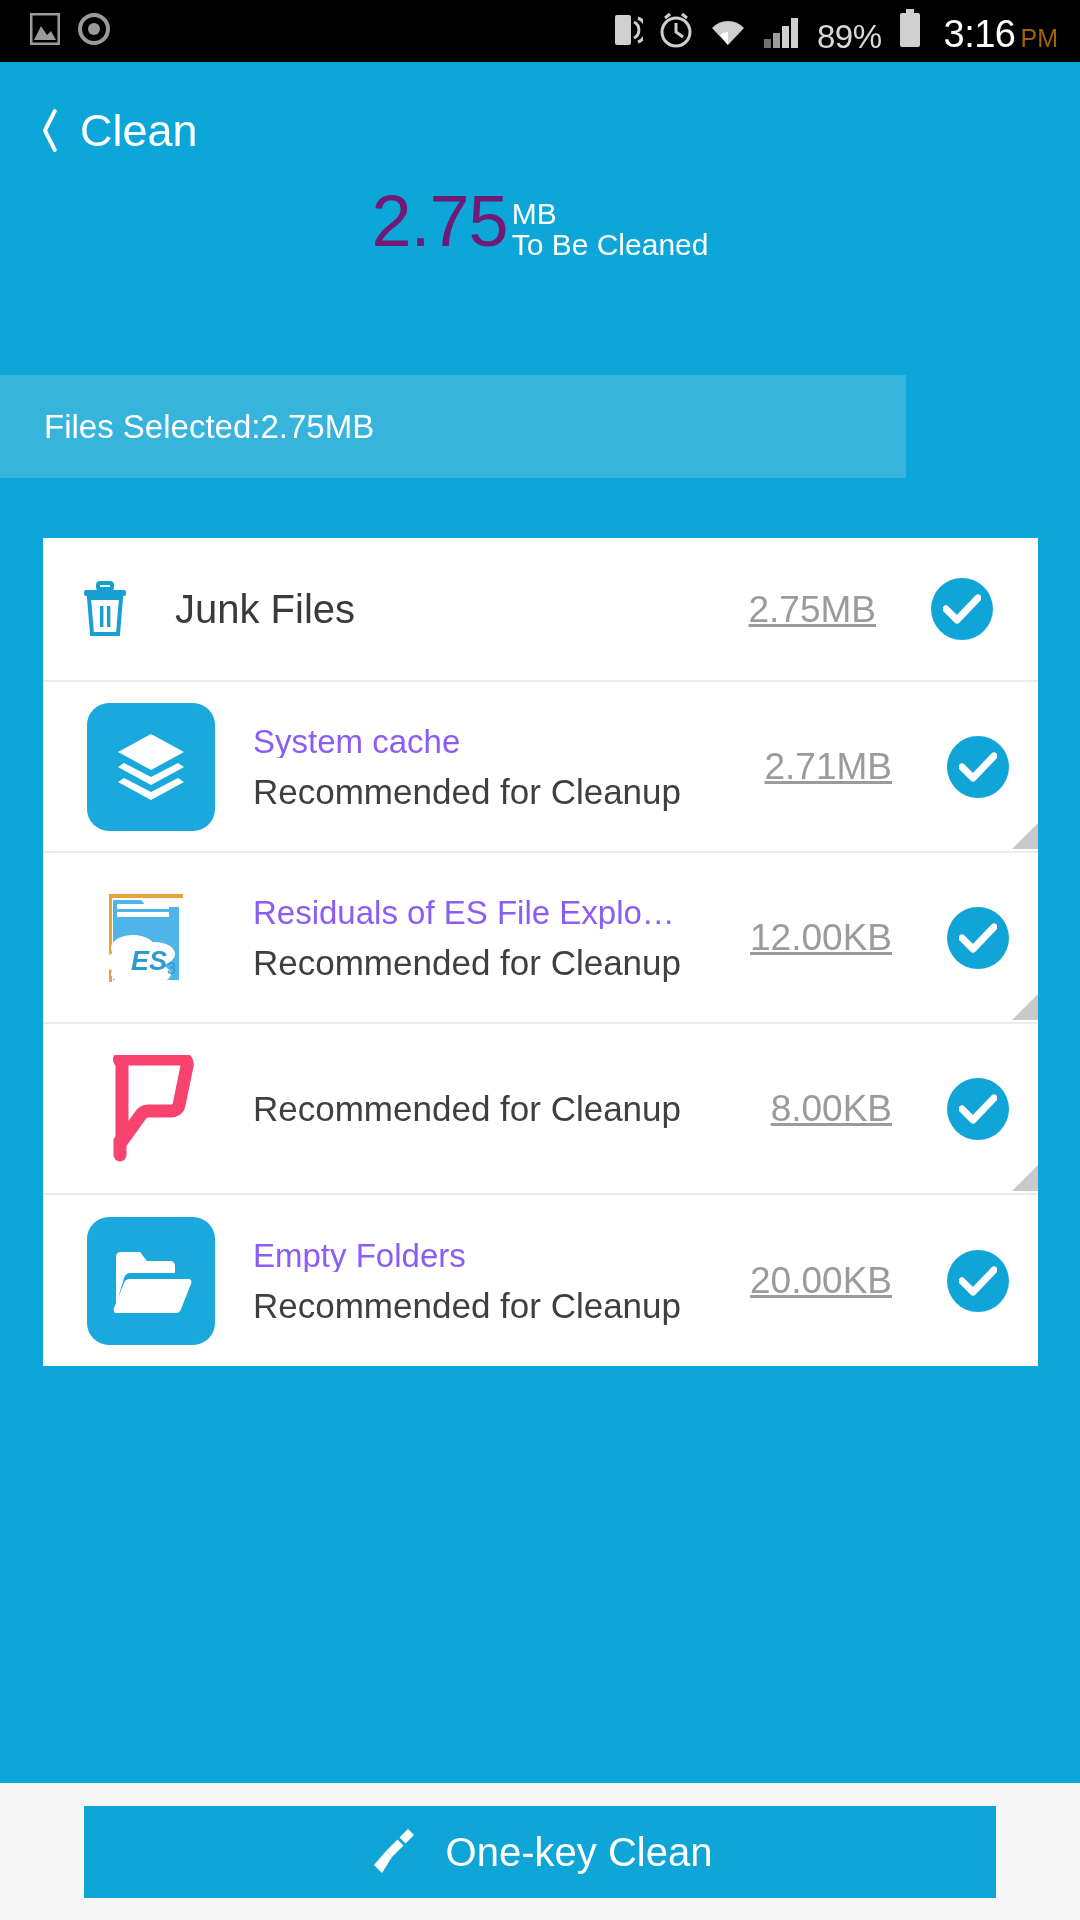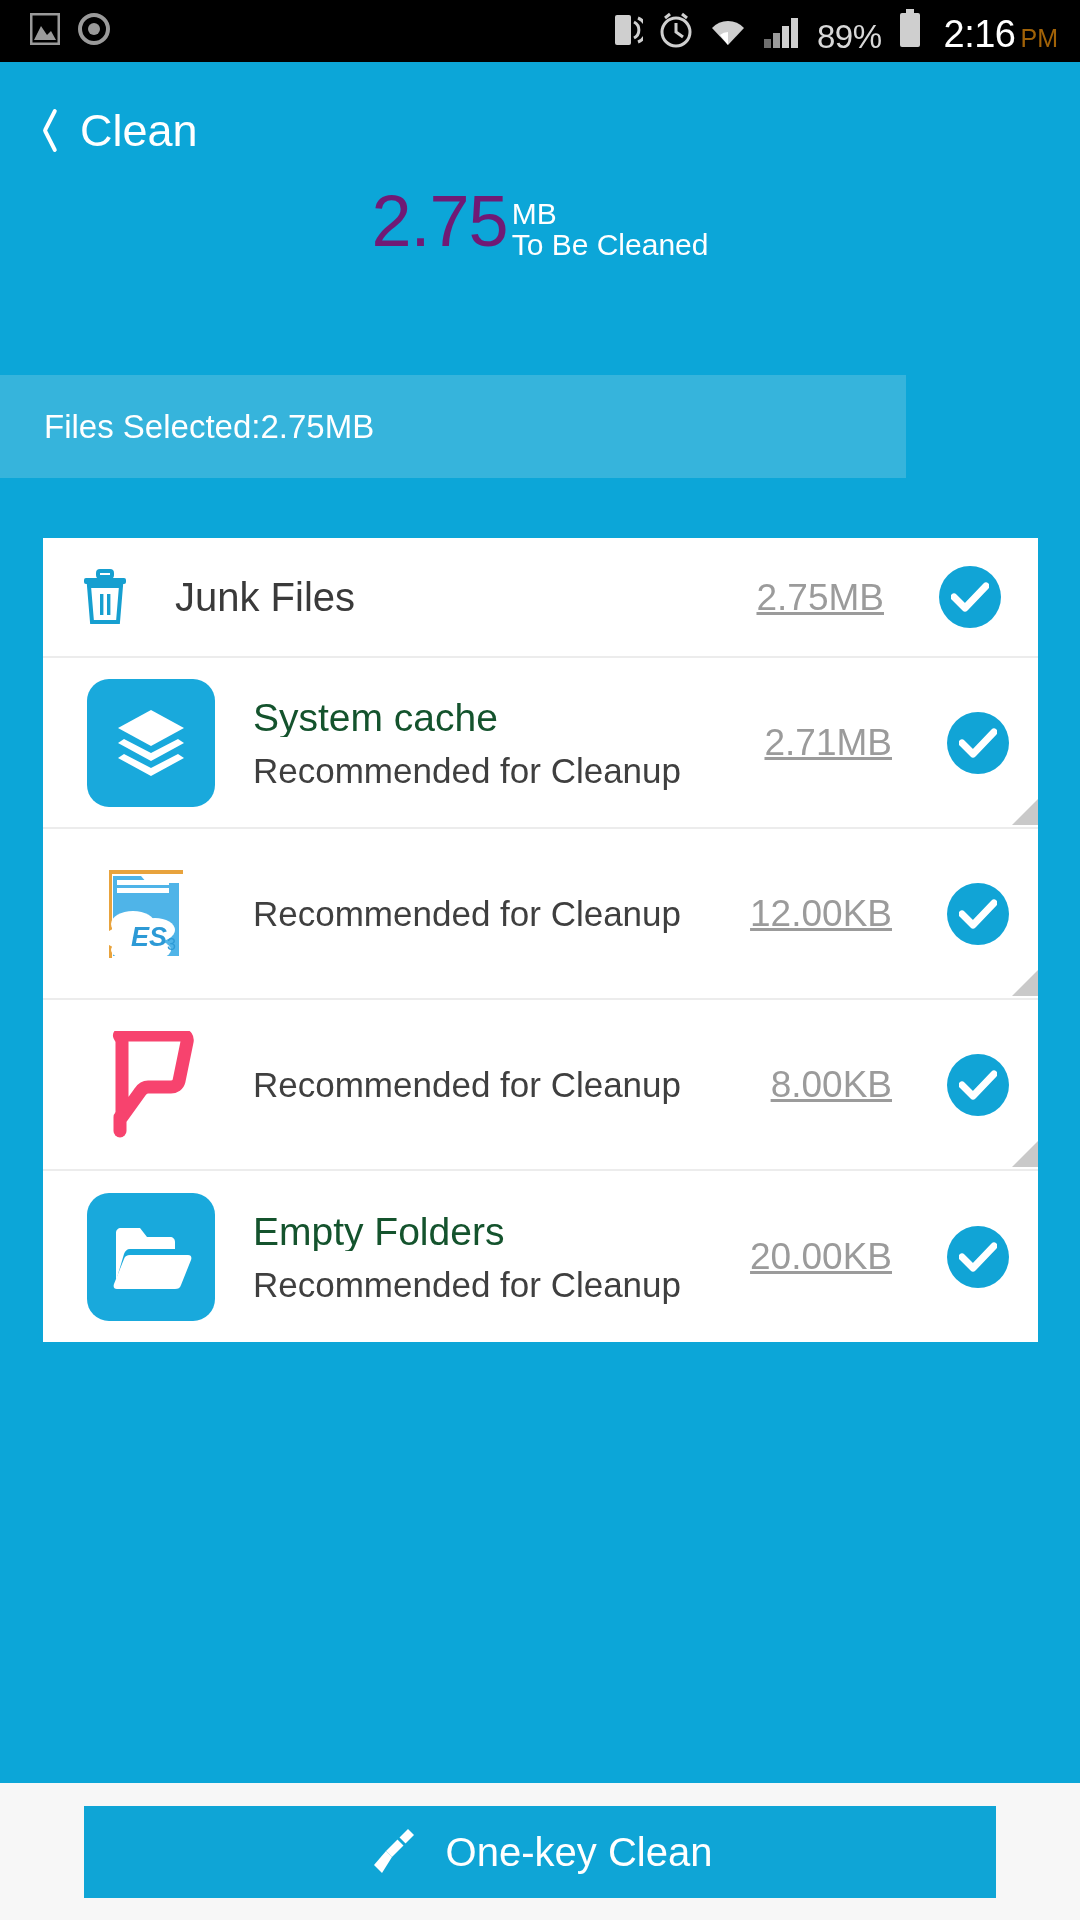--- a/index.html
+++ b/index.html
@@ -169,21 +169,21 @@
   }
   .row {
     position: relative;
     display: flex;
     align-items: center;
     box-sizing: border-box;
     border-bottom: 2px solid #ececec;
   }
   .row:last-child { border-bottom: none; }
 
-  .row-head { height: 120px; padding: 0 8px 0 86px; }
+  .row-head { height: 144px; padding: 0 16px 0 86px; }
   .row-item { height: 171px; padding: 0 0 0 86px; }
 
   
   .trash { width: 48px; height: 56px; margin-left: -48px; margin-right: 46px; position: relative; }
 
   
   .tile {
     width: 128px; height: 128px;
     border-radius: 22px;
     background: #19A9DC;
@@ -208,22 +208,22 @@
     justify-content: center;
   }
   .t-head {
     color: #3a3a3a;
     font-size: 40px;
     line-height: 1;
     white-space: nowrap;
     overflow: hidden;
   }
   .t-title {
-    color: #14532d;
-    font-size: 39px;
+    color: #8b5cf6;
+    font-size: 33px;
     line-height: 1;
     white-space: nowrap;
     overflow: hidden;
     margin-bottom: 16px;
   }
   .t-sub {
     color: #3f3f3f;
     font-size: 35px;
     line-height: 1;
     white-space: nowrap;
@@ -345,21 +345,21 @@
         </svg>
       </span>
       <span class="sb-battpct">89%</span>
       <span class="sb-icon">
         <svg width="24" height="40" viewBox="0 0 24 40">
           <rect x="8" y="0" width="8" height="4" fill="#cfcfcf"></rect>
           <rect x="2" y="4" width="20" height="34" rx="2" fill="#cfcfcf"></rect>
         </svg>
       </span>
       <span class="sb-timewrap">
-        <span class="sb-time">2:16</span>
+        <span class="sb-time">3:16</span>
         <span class="sb-ampm">PM</span>
       </span>
     </div>
   </div>
 
   <div class="appbar">
 
     <div class="backrow">
       <span class="chev"></span>
       <span class="apptitle">Clean</span>
@@ -437,20 +437,21 @@
           <path d="M20 40 L84 40 L84 98 L18 98 Z" fill="#4FB4E8"></path>
           <ellipse cx="38" cy="66" rx="22" ry="13" fill="#ffffff"></ellipse>
           <ellipse cx="60" cy="72" rx="20" ry="12" fill="#ffffff"></ellipse>
           <ellipse cx="46" cy="92" rx="30" ry="12" fill="#ffffff"></ellipse>
           <ellipse cx="24" cy="80" rx="14" ry="10" fill="#ffffff"></ellipse>
           <text x="36" y="88" font-family="Liberation Sans, sans-serif" font-size="27" font-weight="bold" font-style="italic" fill="#2D9AD6">ES</text>
           <text x="72" y="92" font-family="Liberation Sans, sans-serif" font-size="16" fill="#2D9AD6">3</text>
         </svg>
       </span>
       <span class="textcell">
+        <span class="t-title">Residuals of ES File Explo…</span>
         <span class="t-sub">Recommended for Cleanup</span>
       </span>
       <span class="sizecell">12.00KB</span>
       <span class="checkcell">
         <span class="checkcircle">
           <svg width="38" height="30" viewBox="0 0 38 30">
             <path d="M3 15 L14 26 L35 4" fill="none" stroke="#ffffff" stroke-width="7" stroke-linecap="round" stroke-linejoin="round"></path>
           </svg>
         </span>
       </span>

